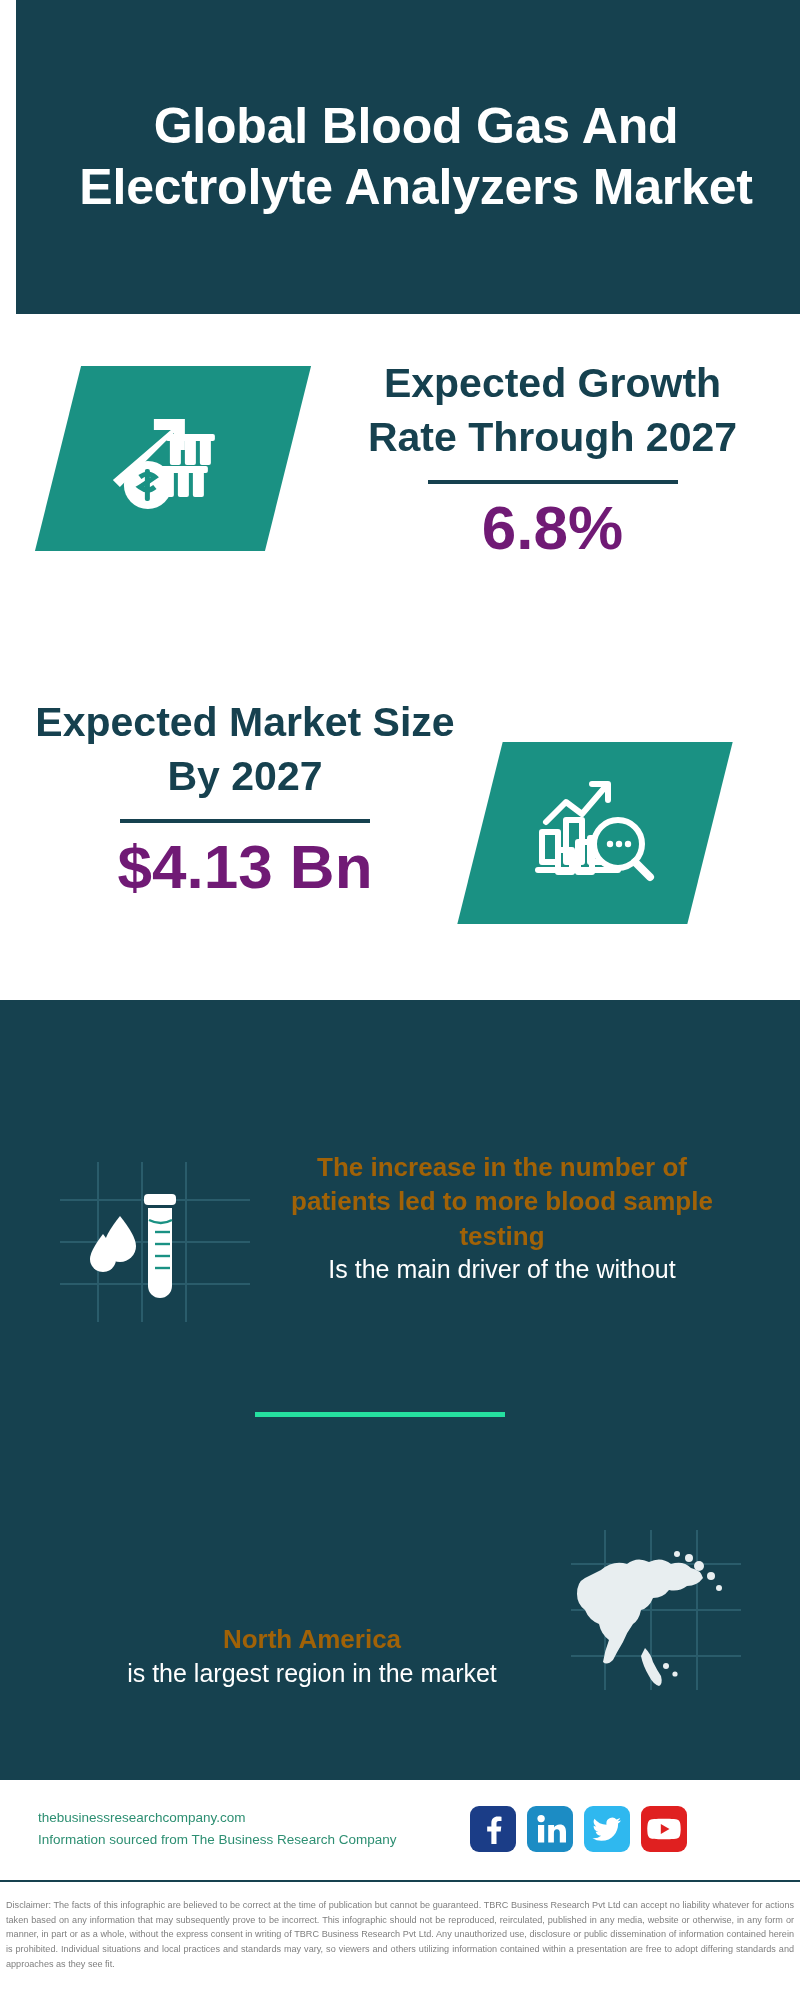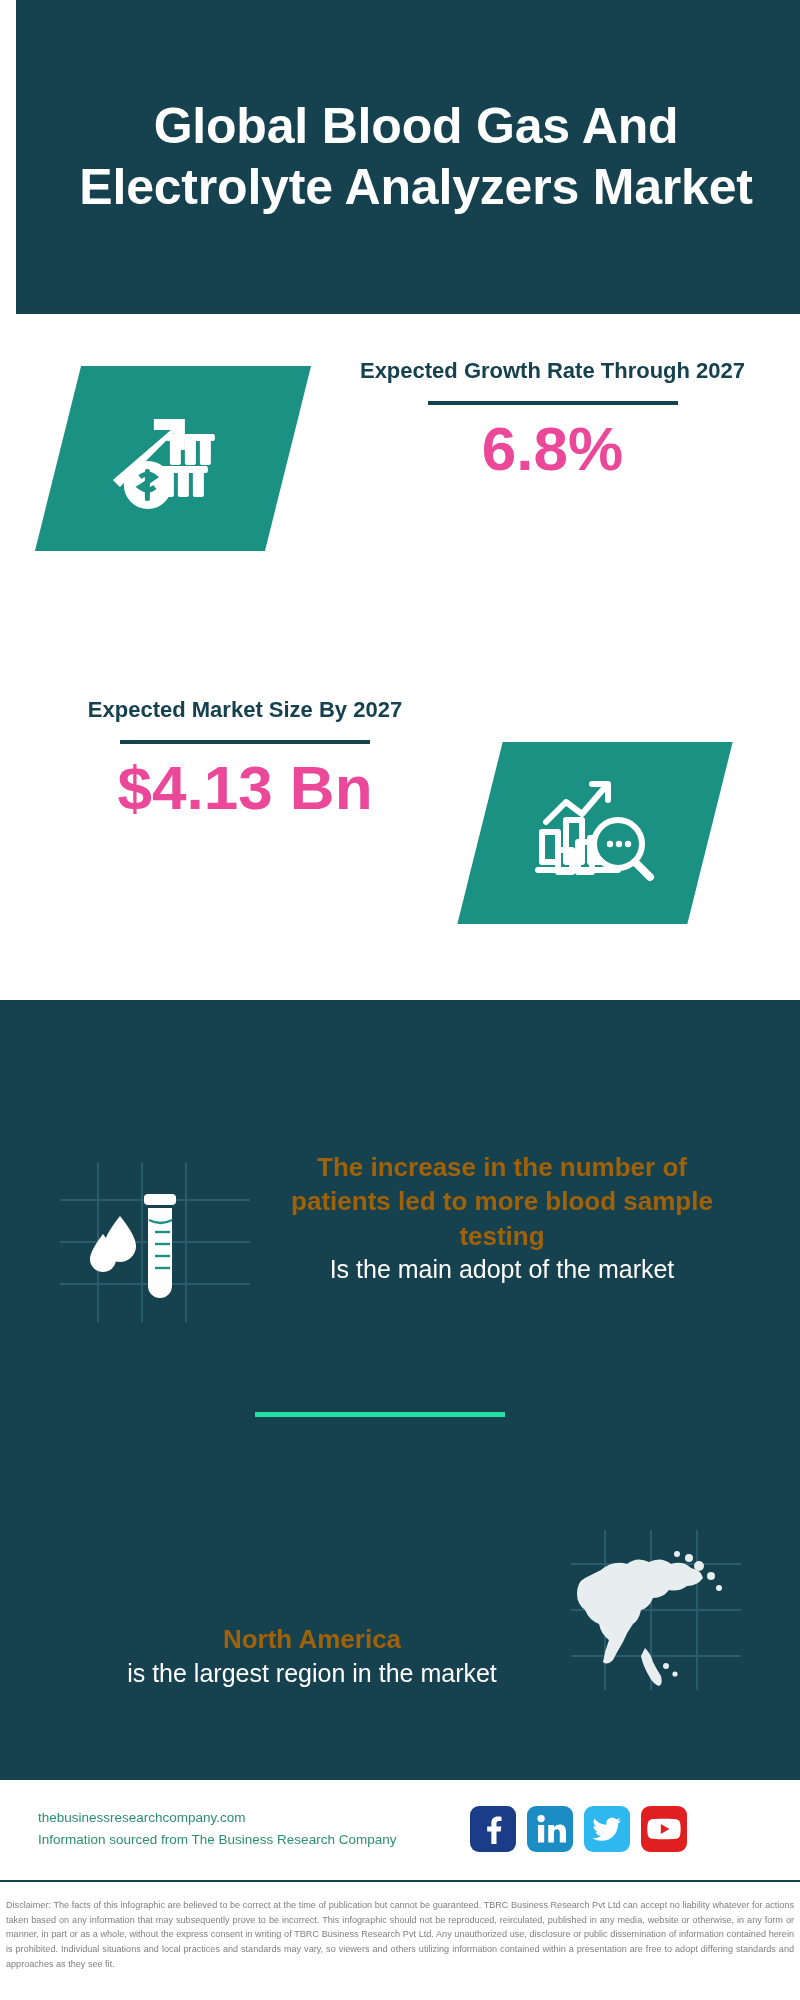--- a/index.html
+++ b/index.html
@@ -34,27 +34,27 @@
   .para-left{
     position:absolute; left:58px; top:52px; width:230px; height:185px;
     transform:skewX(-14deg);
   }
   .para-left .icon-wrap{ transform:skewX(14deg); }
   .stat1-text{
     position:absolute; left:345px; top:42px; width:415px;
     text-align:center;
   }
   .stat-title{
-    color:#16414f; font-size:22px; font-weight:bold; line-height:1.32;
+    color:#16414f; font-size:41px; font-weight:bold; line-height:1.32;
   }
   .rule-dark{
     width:250px; height:4px; background:#16414f; margin:16px auto 10px auto;
   }
   .stat-value{
-    color:#ec4899; font-size:62px; font-weight:bold; line-height:1.1;
+    color:#701a75; font-size:62px; font-weight:bold; line-height:1.1;
   }
 
   
   .stat2{
     position:absolute; left:0; top:660px; width:800px; height:320px;
   }
   .stat2-text{
     position:absolute; left:35px; top:35px; width:420px; text-align:center;
   }
   .para-right{
@@ -257,21 +257,21 @@
           <line x1="95" y1="70" x2="110" y2="70"></line>
           <line x1="95" y1="82" x2="110" y2="82"></line>
           <line x1="95" y1="94" x2="110" y2="94"></line>
           <line x1="95" y1="106" x2="110" y2="106"></line>
         </g>
         <path d="M89 58 q12 6 23 0" stroke="#1a9183" stroke-width="2.4" fill="none"></path>
       </svg>
     </div>
     <div class="driver-text">
       <span class="hl">The increase in the number of patients led to more blood sample testing</span>
-      <span class="sub">Is the main adopt of the market</span>
+      <span class="sub">Is the main driver of the without</span>
     </div>
   </div>
 
   <div class="rule-green"></div>
 
   <div class="region">
     <div class="region-text">
       <span class="hl">North America</span>
       <span class="sub">is the largest region in the market</span>
     </div>

